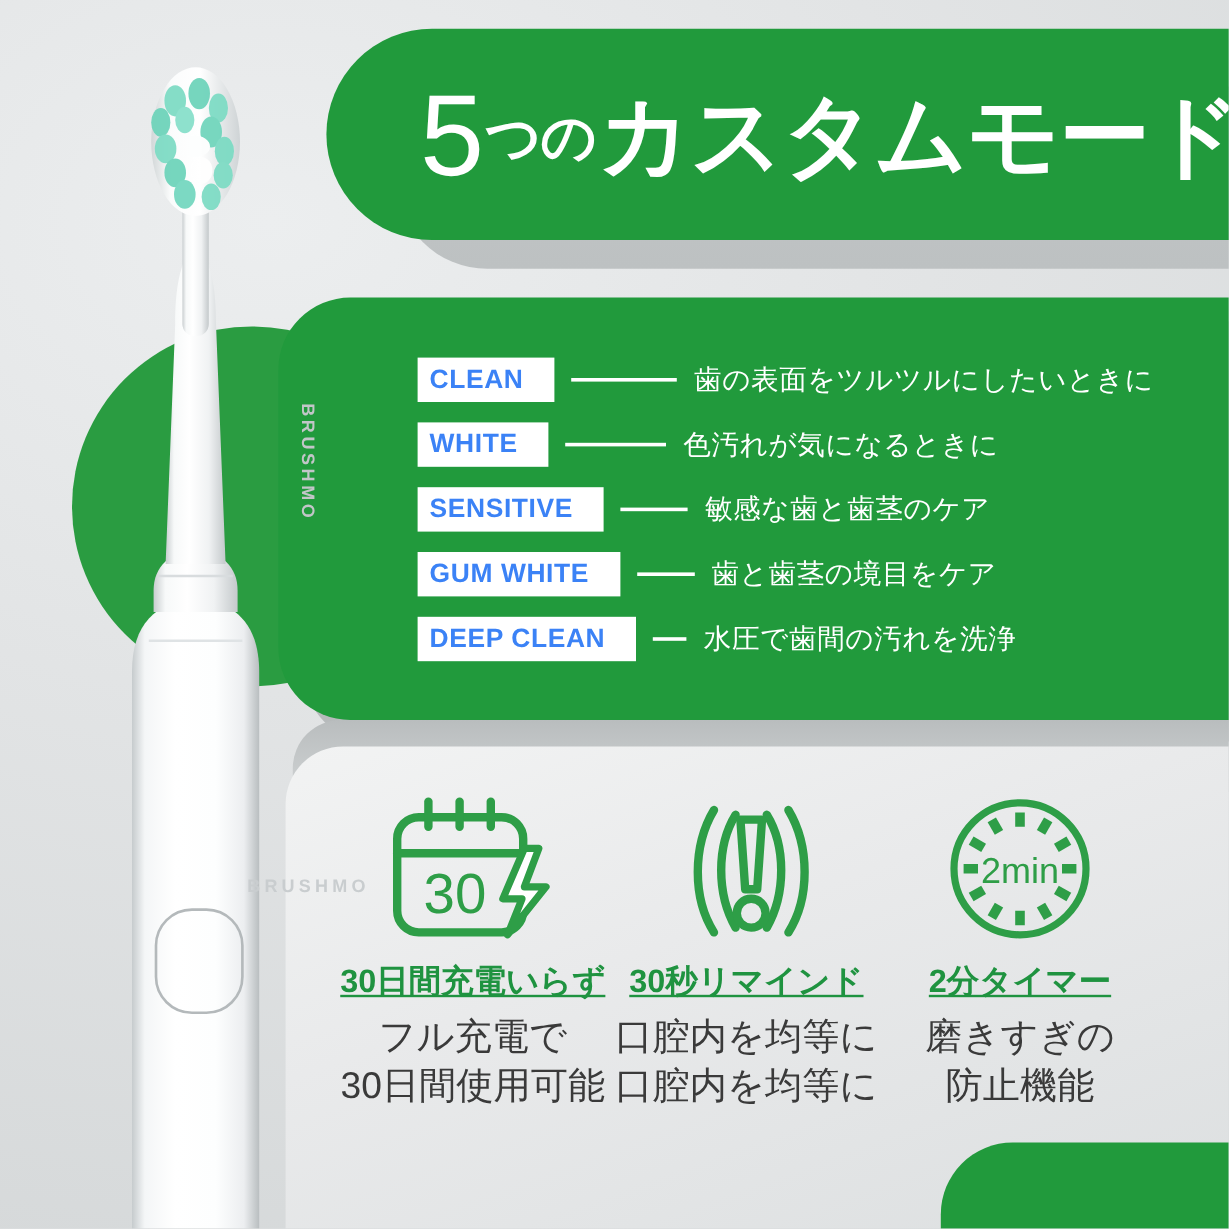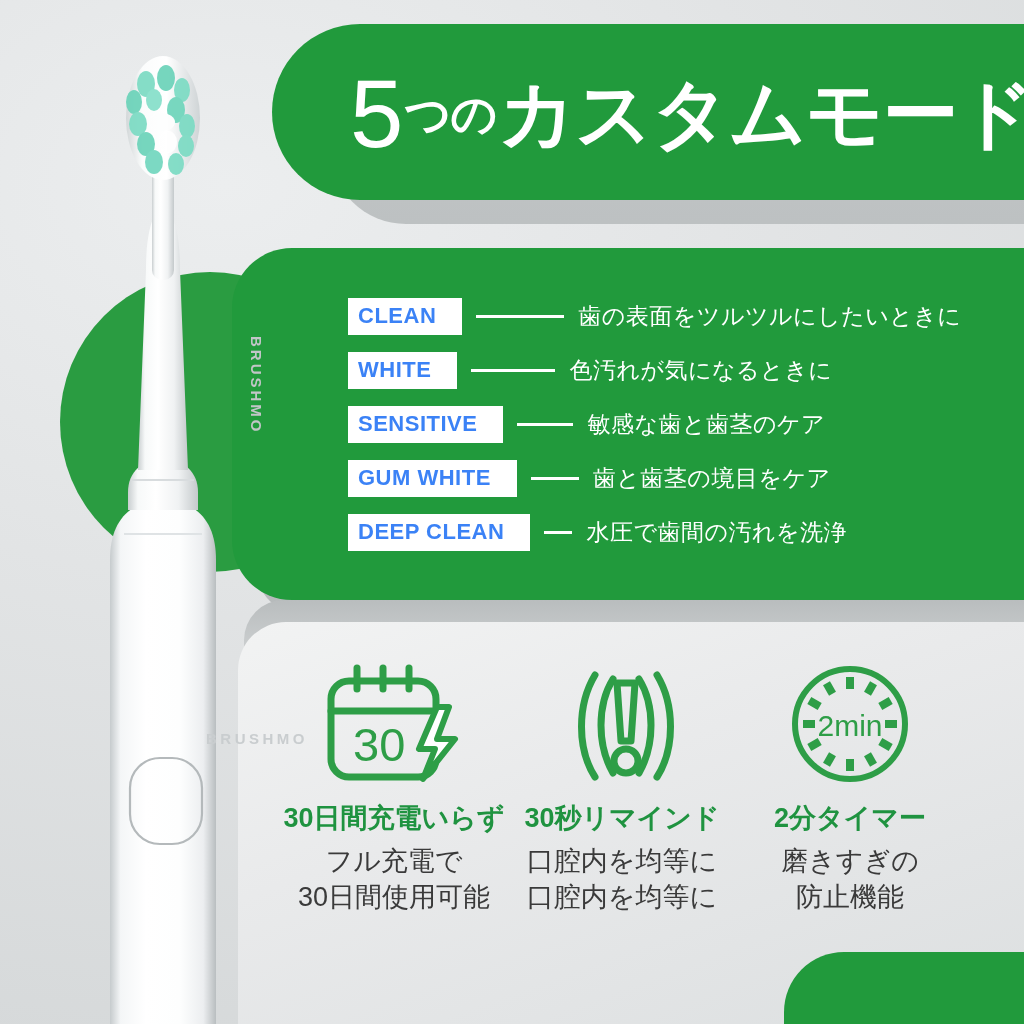--- a/index.html
+++ b/index.html
@@ -84,24 +84,24 @@
 
   
   .features{
     position:absolute;left:280px;top:664px;width:720px;
     display:flex;justify-content:flex-start;gap:0;
   }
   .feature{width:228px;display:flex;flex-direction:column;align-items:center;}
   .feature-icon{height:120px;display:flex;align-items:center;justify-content:center;}
   .feature-title{
     margin-top:16px;color:#1f9340;font-weight:700;font-size:27px;
-    white-space:nowrap;letter-spacing:0px;
+    white-space:nowrap;letter-spacing:0px;text-decoration:underline;
   }
   .feature-sub{
-    margin-top:8px;color:#3a3a3a;font-size:27px;line-height:1.32;
+    margin-top:8px;color:#3a3a3a;font-size:31px;line-height:1.32;
     text-align:center;white-space:nowrap;
   }
 
   
   .corner-accent{
     position:absolute;right:0;bottom:0;width:240px;height:72px;
     background:#219a3c;border-top-left-radius:60px;
   }
 
   

